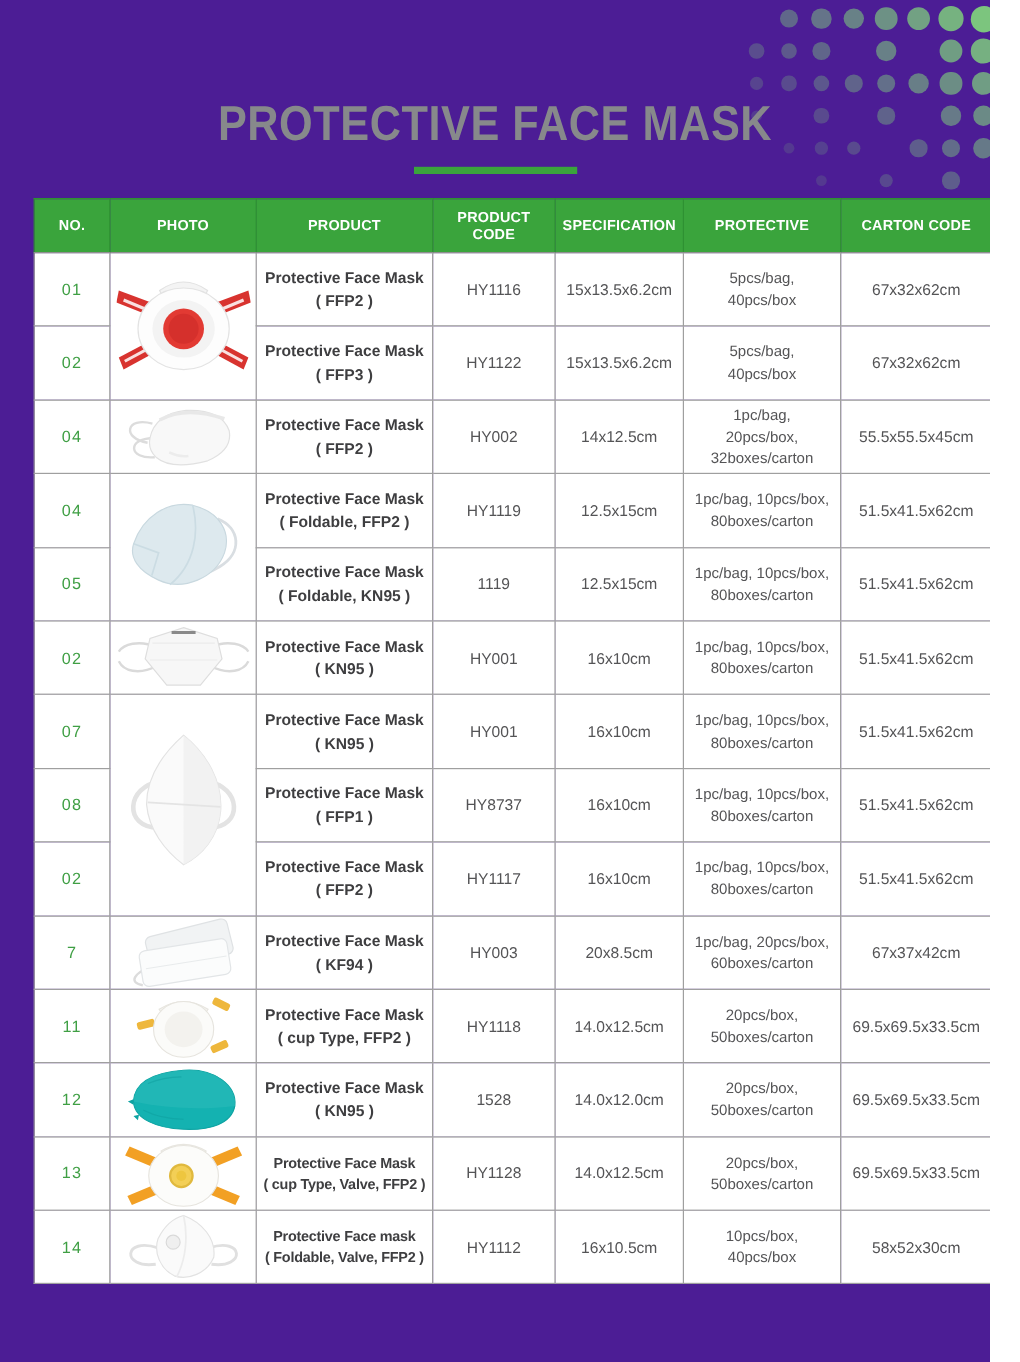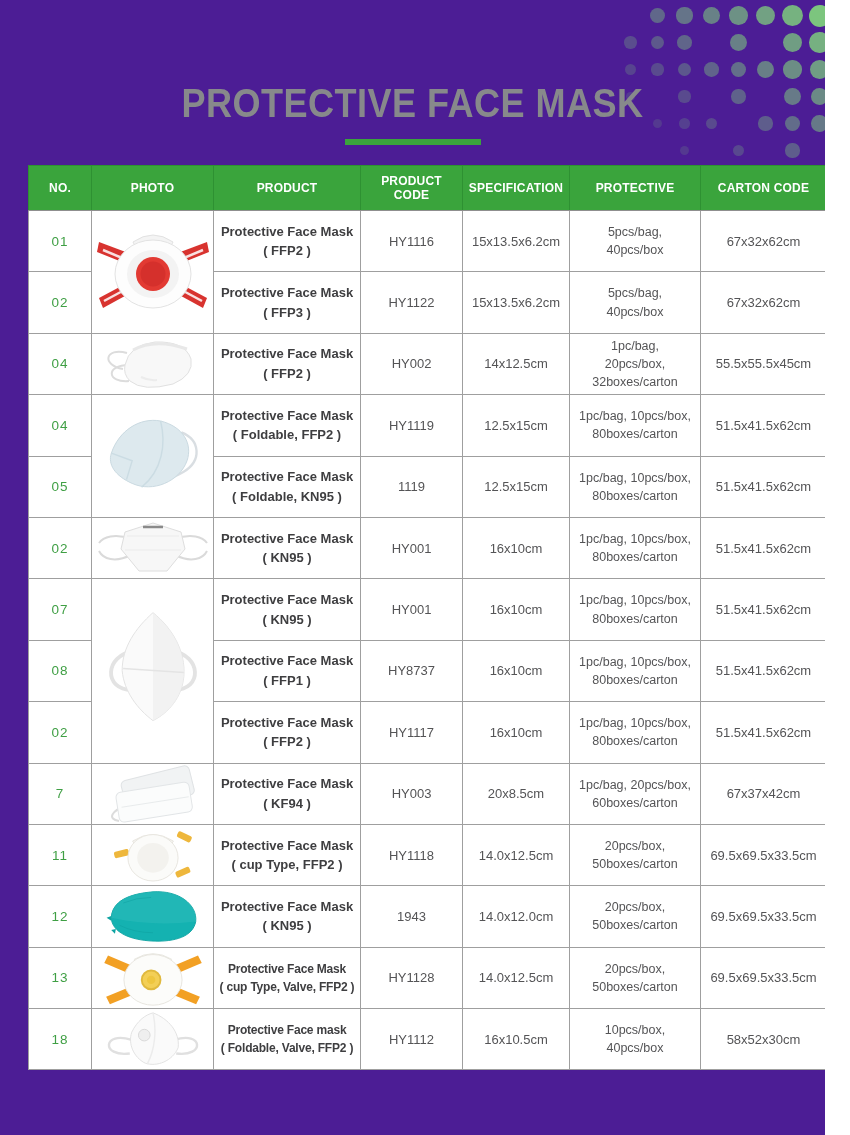--- a/index.html
+++ b/index.html
@@ -316,21 +316,21 @@
         <td class="photo">
           <svg width="104" height="56" viewBox="0 0 112 60">
             <path d="M56 4 C84 2 104 18 102 36 C99 52 80 58 56 57 C32 56 12 48 11 32 C12 14 30 6 56 4 Z" fill="#14b2b1" stroke="#0ea3a2"></path>
             <path d="M56 4 C84 2 104 18 102 36 C70 40 40 38 11 32 C12 14 30 6 56 4 Z" fill="#2bbcba" opacity=".55"></path>
             <path d="M24 16 q14 -6 30 -6 M20 40 q16 8 36 8" stroke="#0d9e9d" fill="none" opacity=".5"></path>
             <path d="M11 30 l-5 2 5 3 z M16 44 l-5 1 4 4 z" fill="#0ea3a2"></path>
           </svg>
         </td>
         <td class="product">Protective Face Mask
 ( KN95 )</td>
-        <td class="code">1943</td>
+        <td class="code">1528</td>
         <td class="spec">14.0x12.0cm</td>
         <td class="pack">20pcs/box,
 50boxes/carton</td>
         <td class="carton">69.5x69.5x33.5cm</td>
       </tr>
 
       <tr class="row">
         <td class="no">13</td>
         <td class="photo">
           <svg width="112" height="60" viewBox="0 0 112 64">
@@ -349,21 +349,21 @@
         <td class="product product-long">Protective Face Mask
 ( cup Type, Valve, FFP2 )</td>
         <td class="code">HY1128</td>
         <td class="spec">14.0x12.5cm</td>
         <td class="pack">20pcs/box,
 50boxes/carton</td>
         <td class="carton">69.5x69.5x33.5cm</td>
       </tr>
 
       <tr class="row">
-        <td class="no">18</td>
+        <td class="no">14</td>
         <td class="photo">
           <svg width="112" height="60" viewBox="0 0 112 62">
             <path d="M34 32 C4 22 2 50 32 46" fill="none" stroke="#e0e0e0" stroke-width="2.5"></path>
             <path d="M78 32 C108 22 110 50 80 46" fill="none" stroke="#e0e0e0" stroke-width="2.5"></path>
             <path d="M56 4 C72 10 84 24 82 40 C76 54 60 60 48 56 C36 50 30 36 34 24 C40 12 48 6 56 4 Z" fill="#fafafa" stroke="#e2e2e2"></path>
             <path d="M56 4 C60 22 58 42 50 57" fill="none" stroke="#ececec" stroke-width="1.5"></path>
             <circle cx="47" cy="27" r="6" fill="#efefef" stroke="#d9d9d9"></circle>
           </svg>
         </td>
         <td class="product product-long">Protective Face mask

